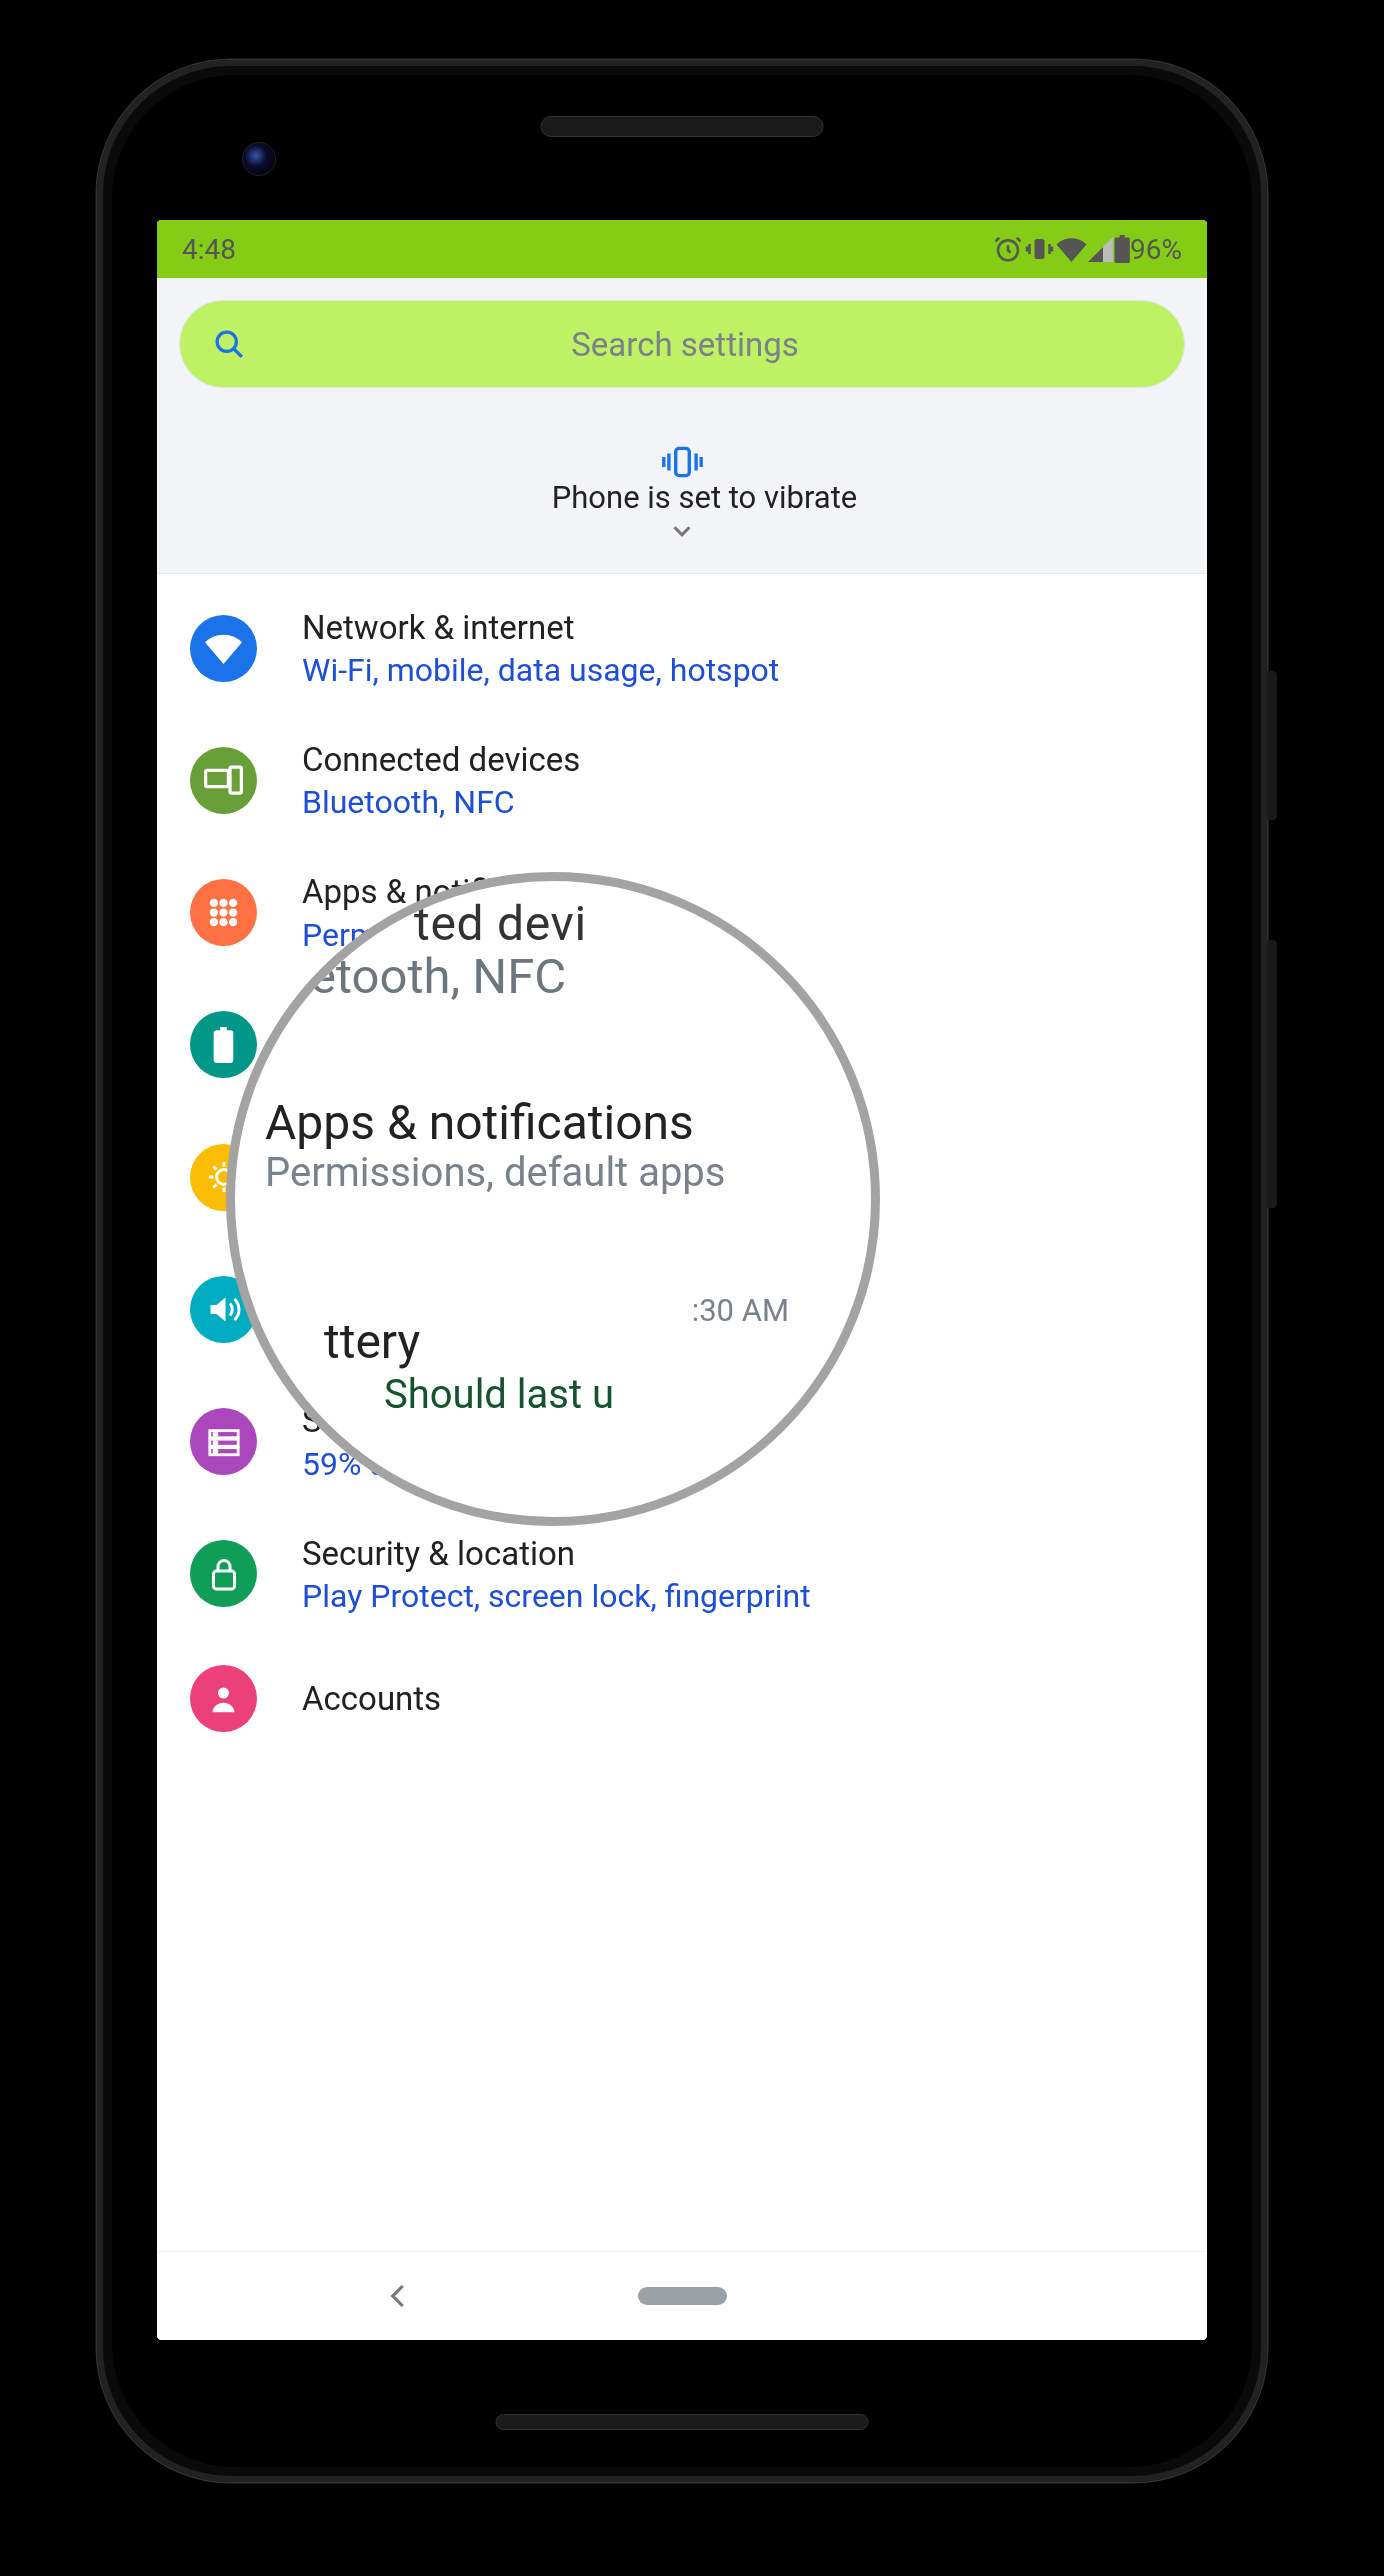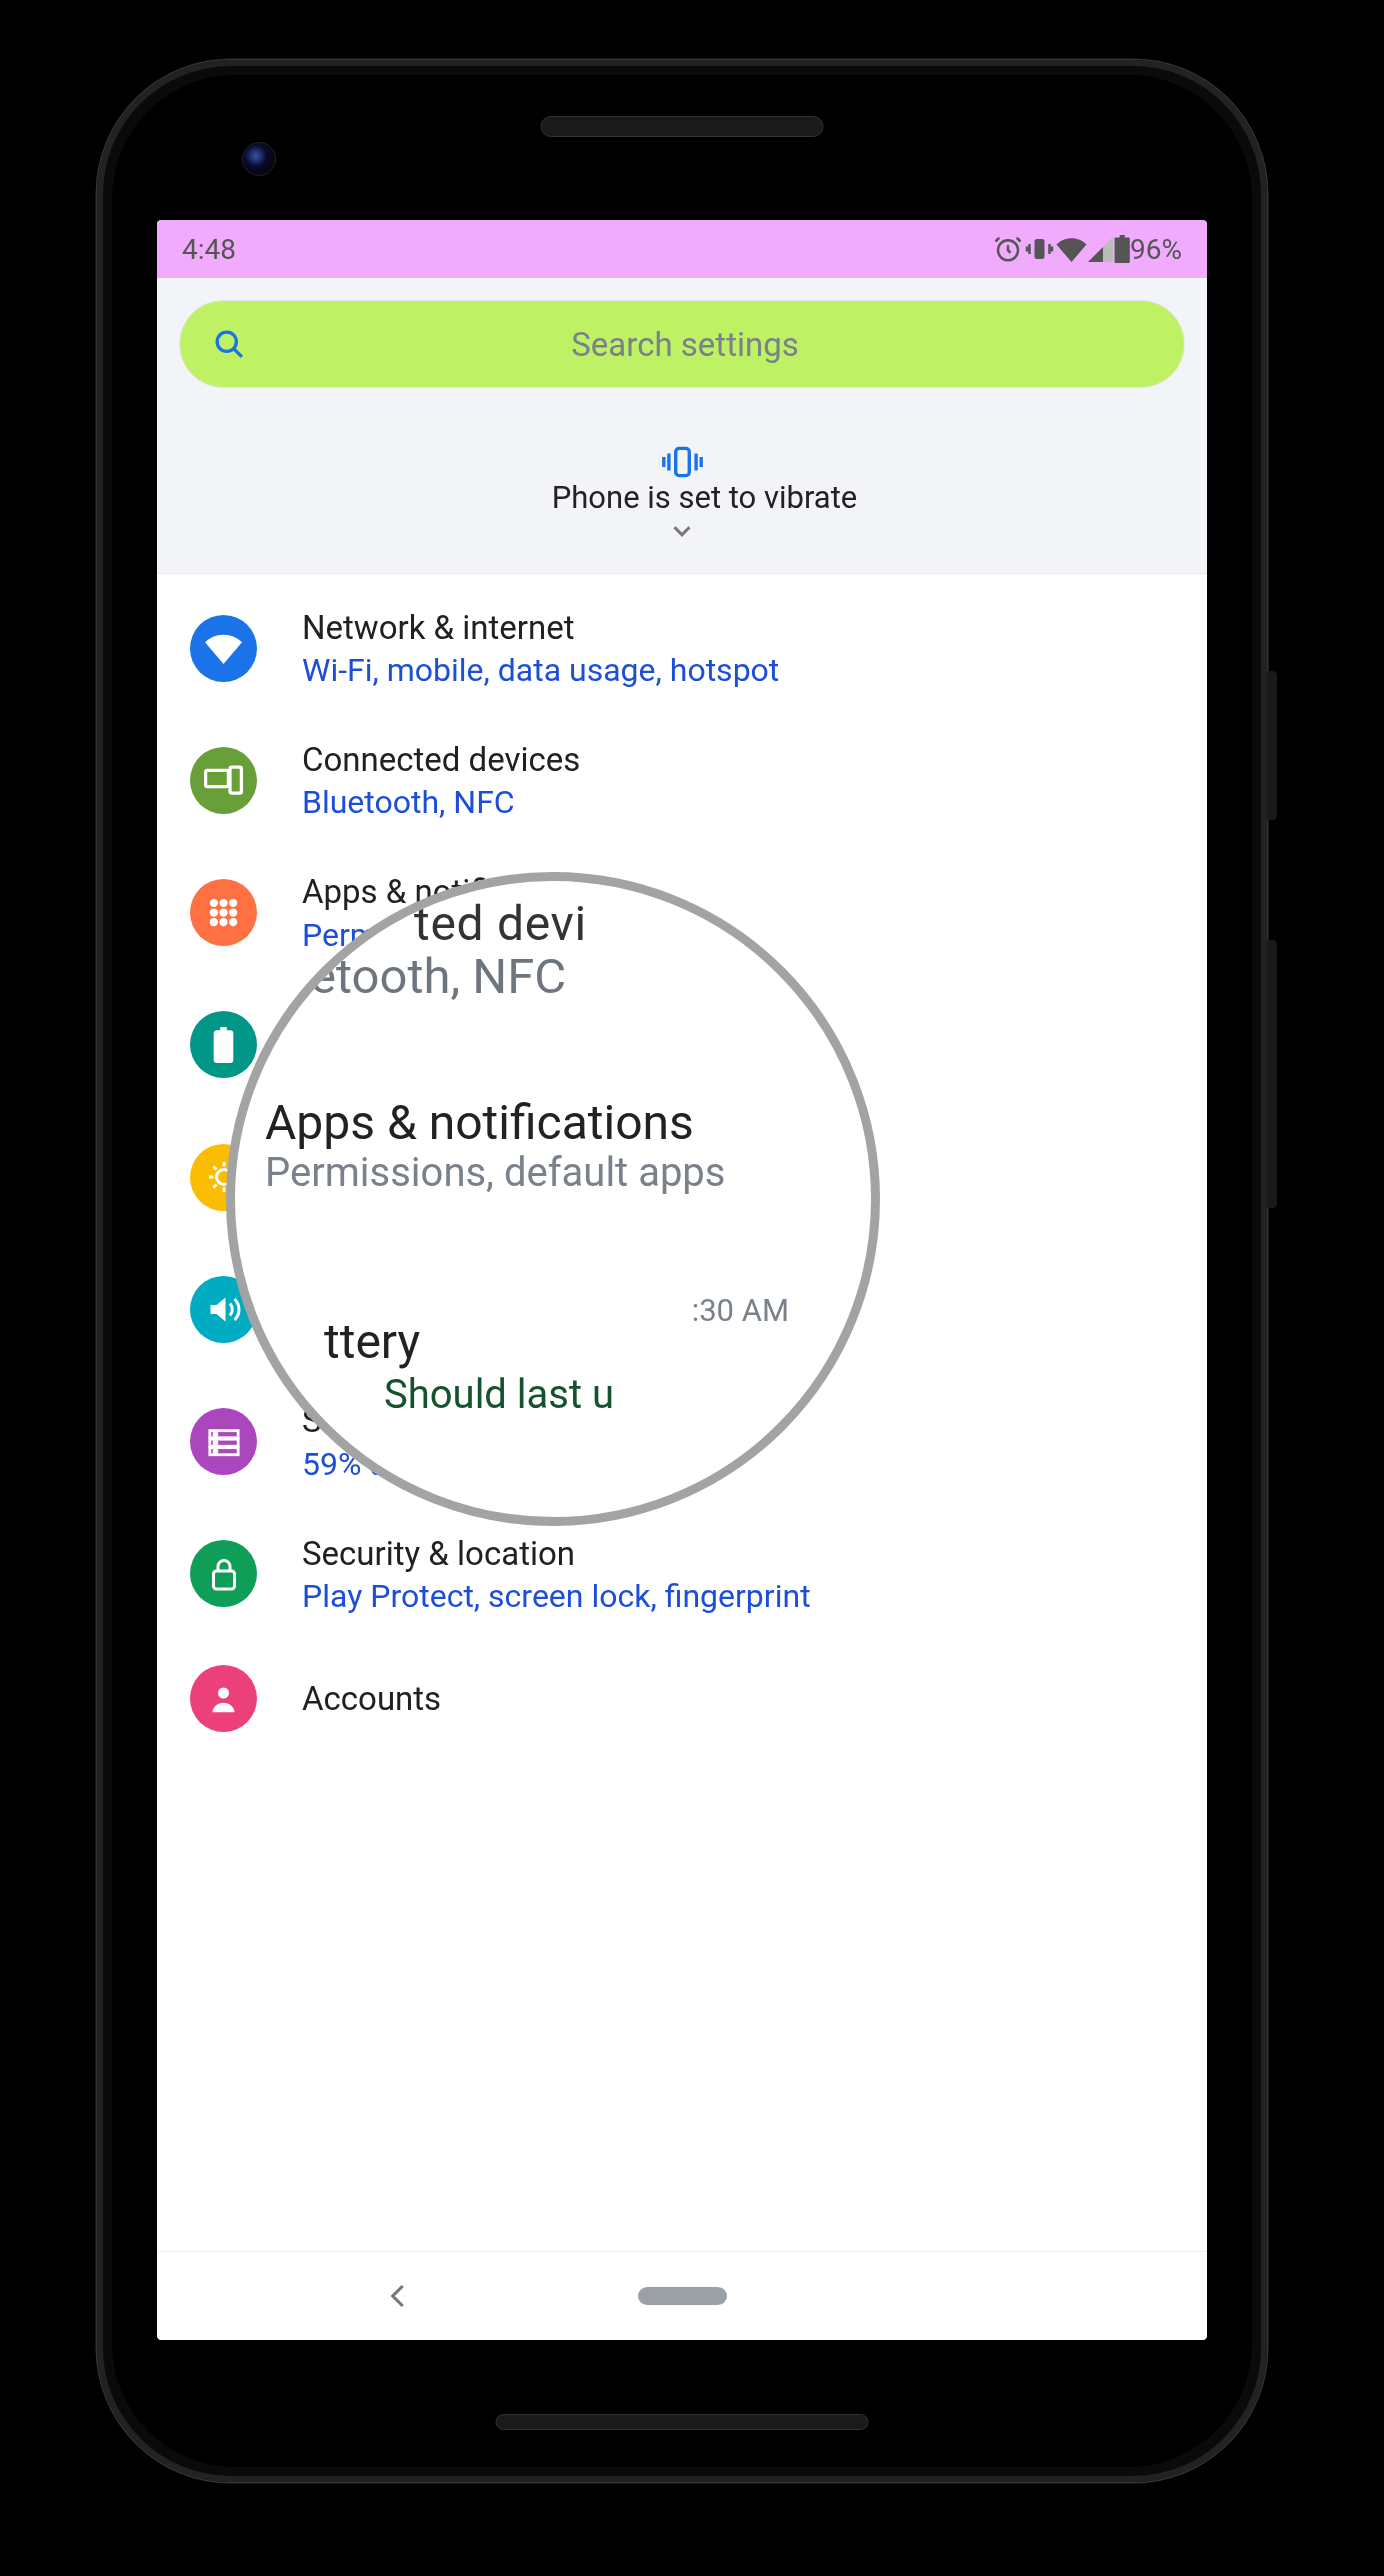--- a/index.html
+++ b/index.html
@@ -79,21 +79,21 @@
     background: #fff;
     border-radius: 4.5px;
     overflow: hidden;
     display: flex;
     flex-direction: column;
   }
 
   
   .status-bar {
     height: 58px;
-    background: #f0abfc;
+    background: #84cc16;
     display: flex;
     align-items: center;
     justify-content: space-between;
     padding: 0 25px;
     font-size: 28px;
     color: #555;
   }
   .status-right { display: flex; align-items: center; }
   .status-right svg, .status-right .icon { display:block; }
 

